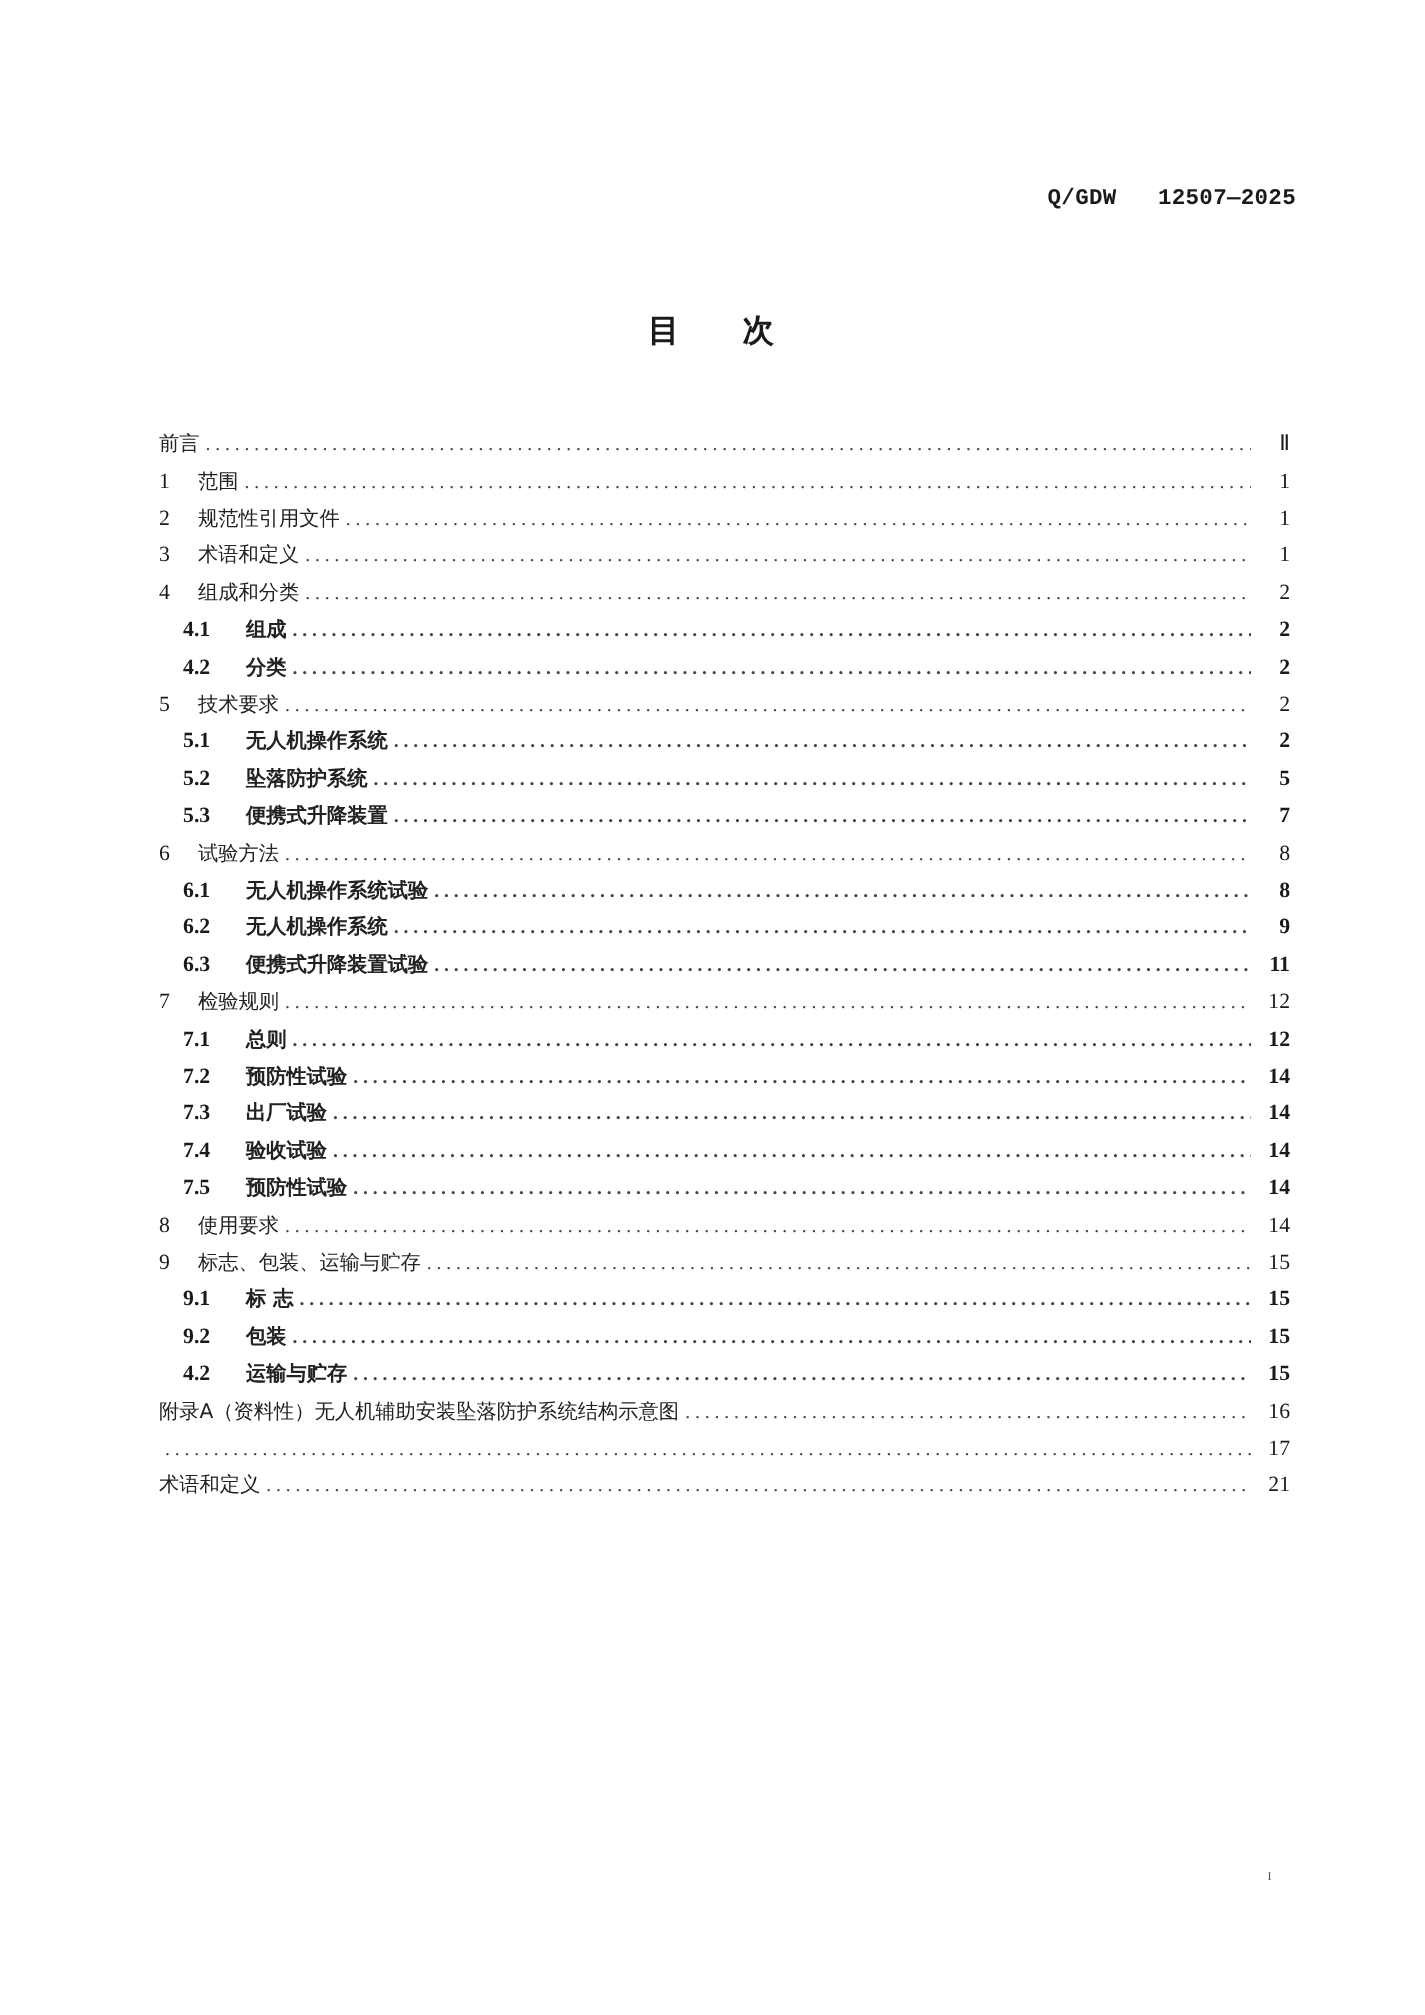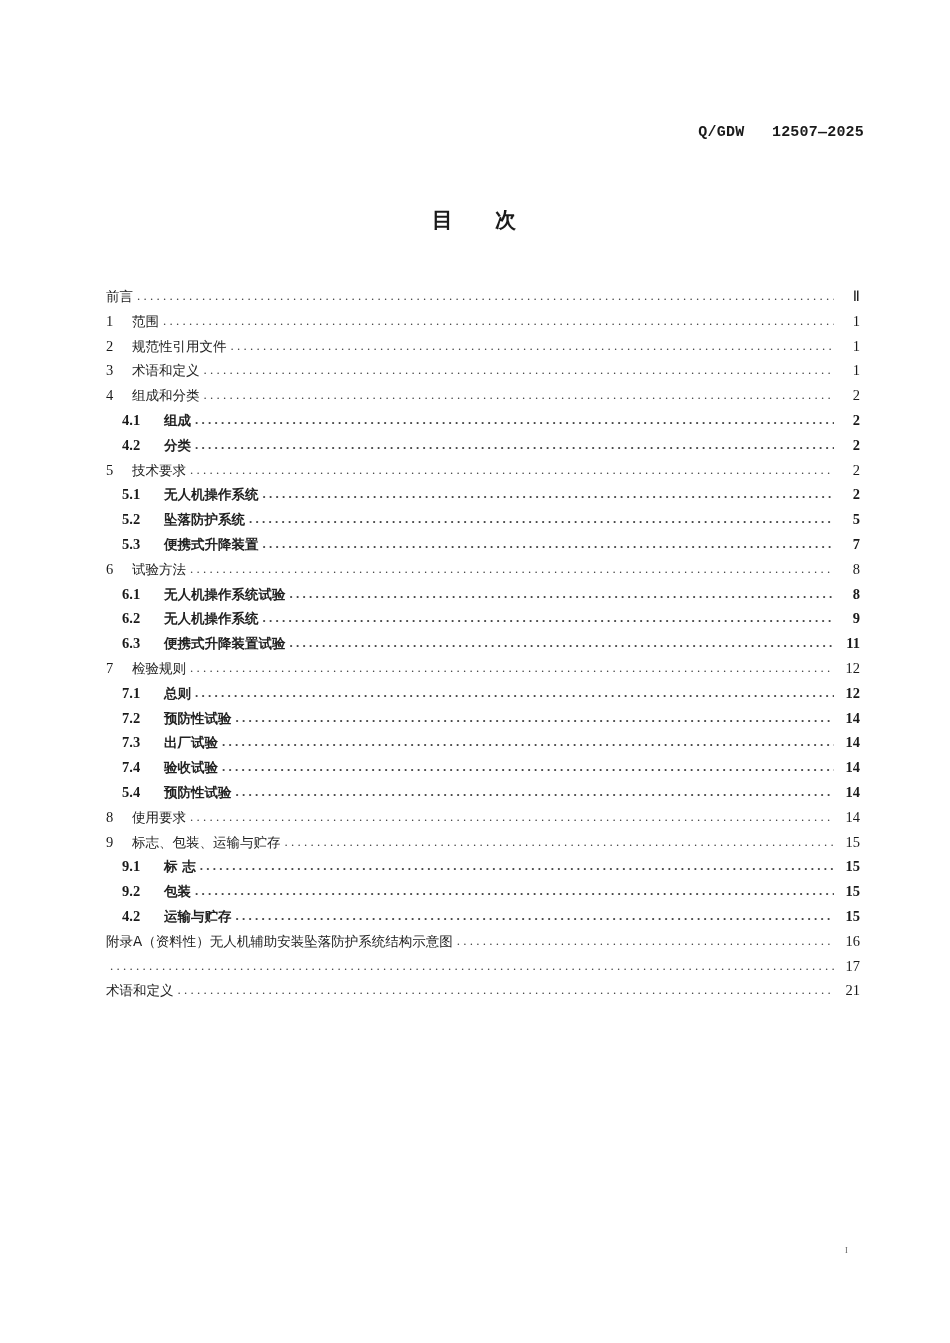--- a/index.html
+++ b/index.html
@@ -218,21 +218,21 @@
       <span class="toc-leader"></span>
       <span class="toc-page">14</span>
     </div>
     <div class="toc-row level-2">
       <span class="toc-num">7.4</span>
       <span class="toc-label">验收试验</span>
       <span class="toc-leader"></span>
       <span class="toc-page">14</span>
     </div>
     <div class="toc-row level-2">
-      <span class="toc-num">5.4</span>
+      <span class="toc-num">7.5</span>
       <span class="toc-label">预防性试验</span>
       <span class="toc-leader"></span>
       <span class="toc-page">14</span>
     </div>
     <div class="toc-row level-1">
       <span class="toc-num">8</span>
       <span class="toc-label">使用要求</span>
       <span class="toc-leader"></span>
       <span class="toc-page">14</span>
     </div>

